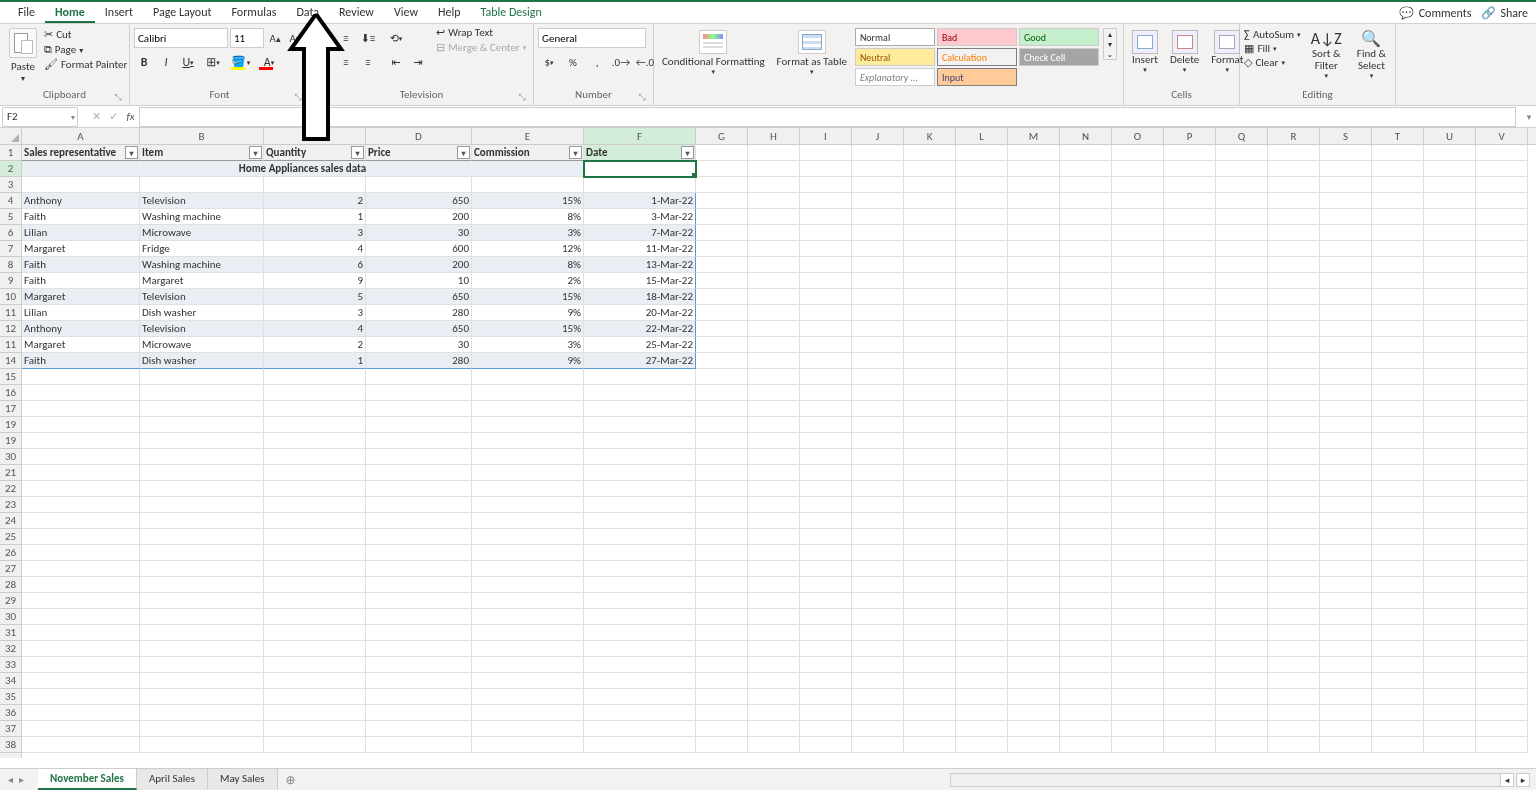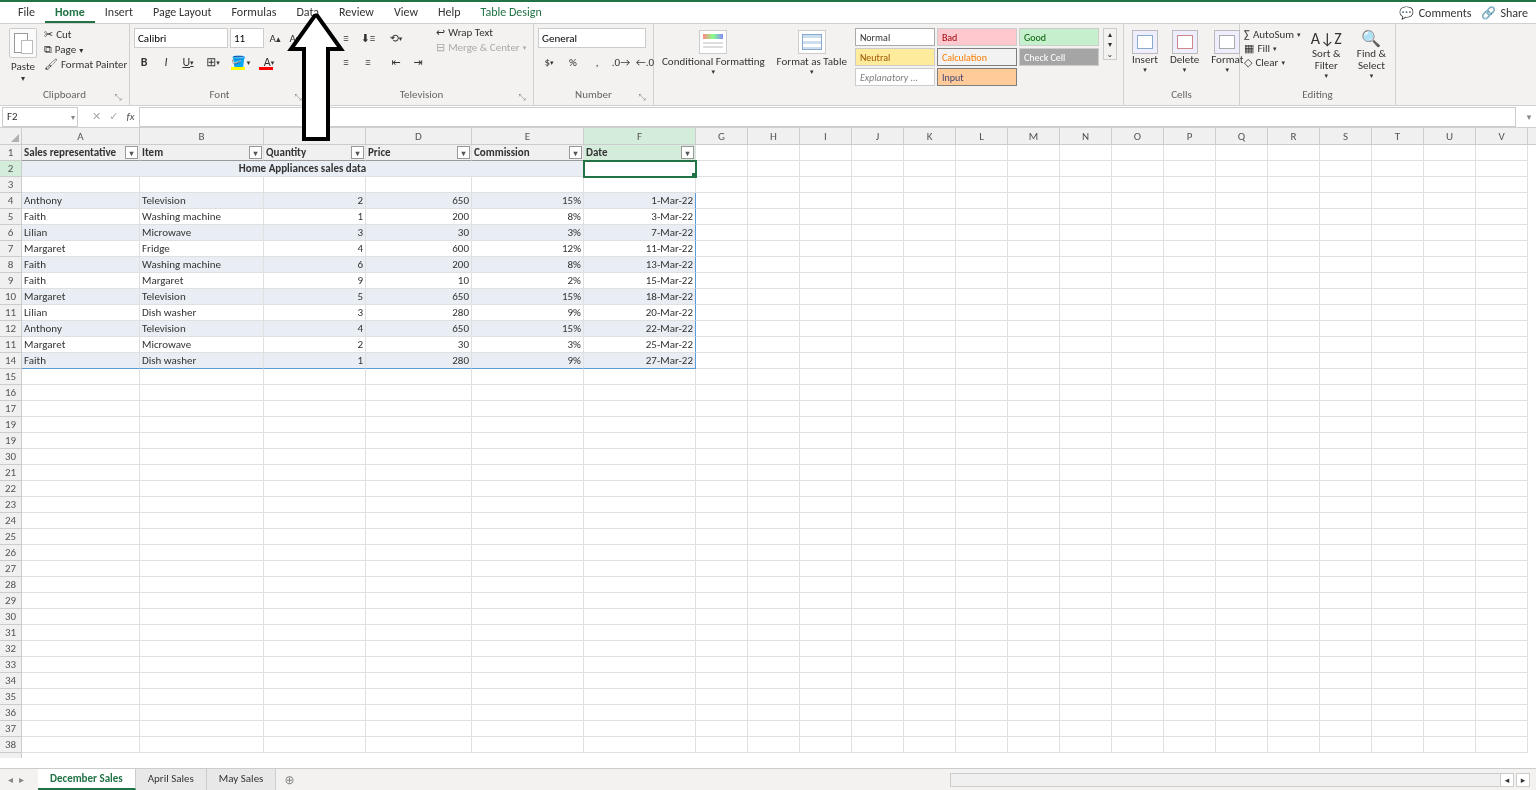--- a/index.html
+++ b/index.html
@@ -1372,21 +1372,21 @@
     <path d="M 30 0 L 55 35 L 42 35 L 42 125 L 18 125 L 18 35 L 5 35 Z" fill="white" stroke="black" stroke-width="4"></path>
   </svg>
 </div>
 
 <div class="sheet-bar">
   <div class="sheet-nav">
     <span>◂</span>
     <span>▸</span>
   </div>
   <div class="sheet-tabs" id="sheet-tabs">
-      <div class="sheet-tab active">December Sales</div>
+      <div class="sheet-tab active">November Sales</div>
       <div class="sheet-tab">April Sales</div>
       <div class="sheet-tab">May Sales</div>
     </div>
   <div class="sheet-add">⊕</div>
   <div class="hscroll-track"></div>
   <div class="sheet-scroll">
     <div class="sheet-scroll-btn">◂</div>
     <div class="sheet-scroll-btn">▸</div>
   </div>
 </div>

